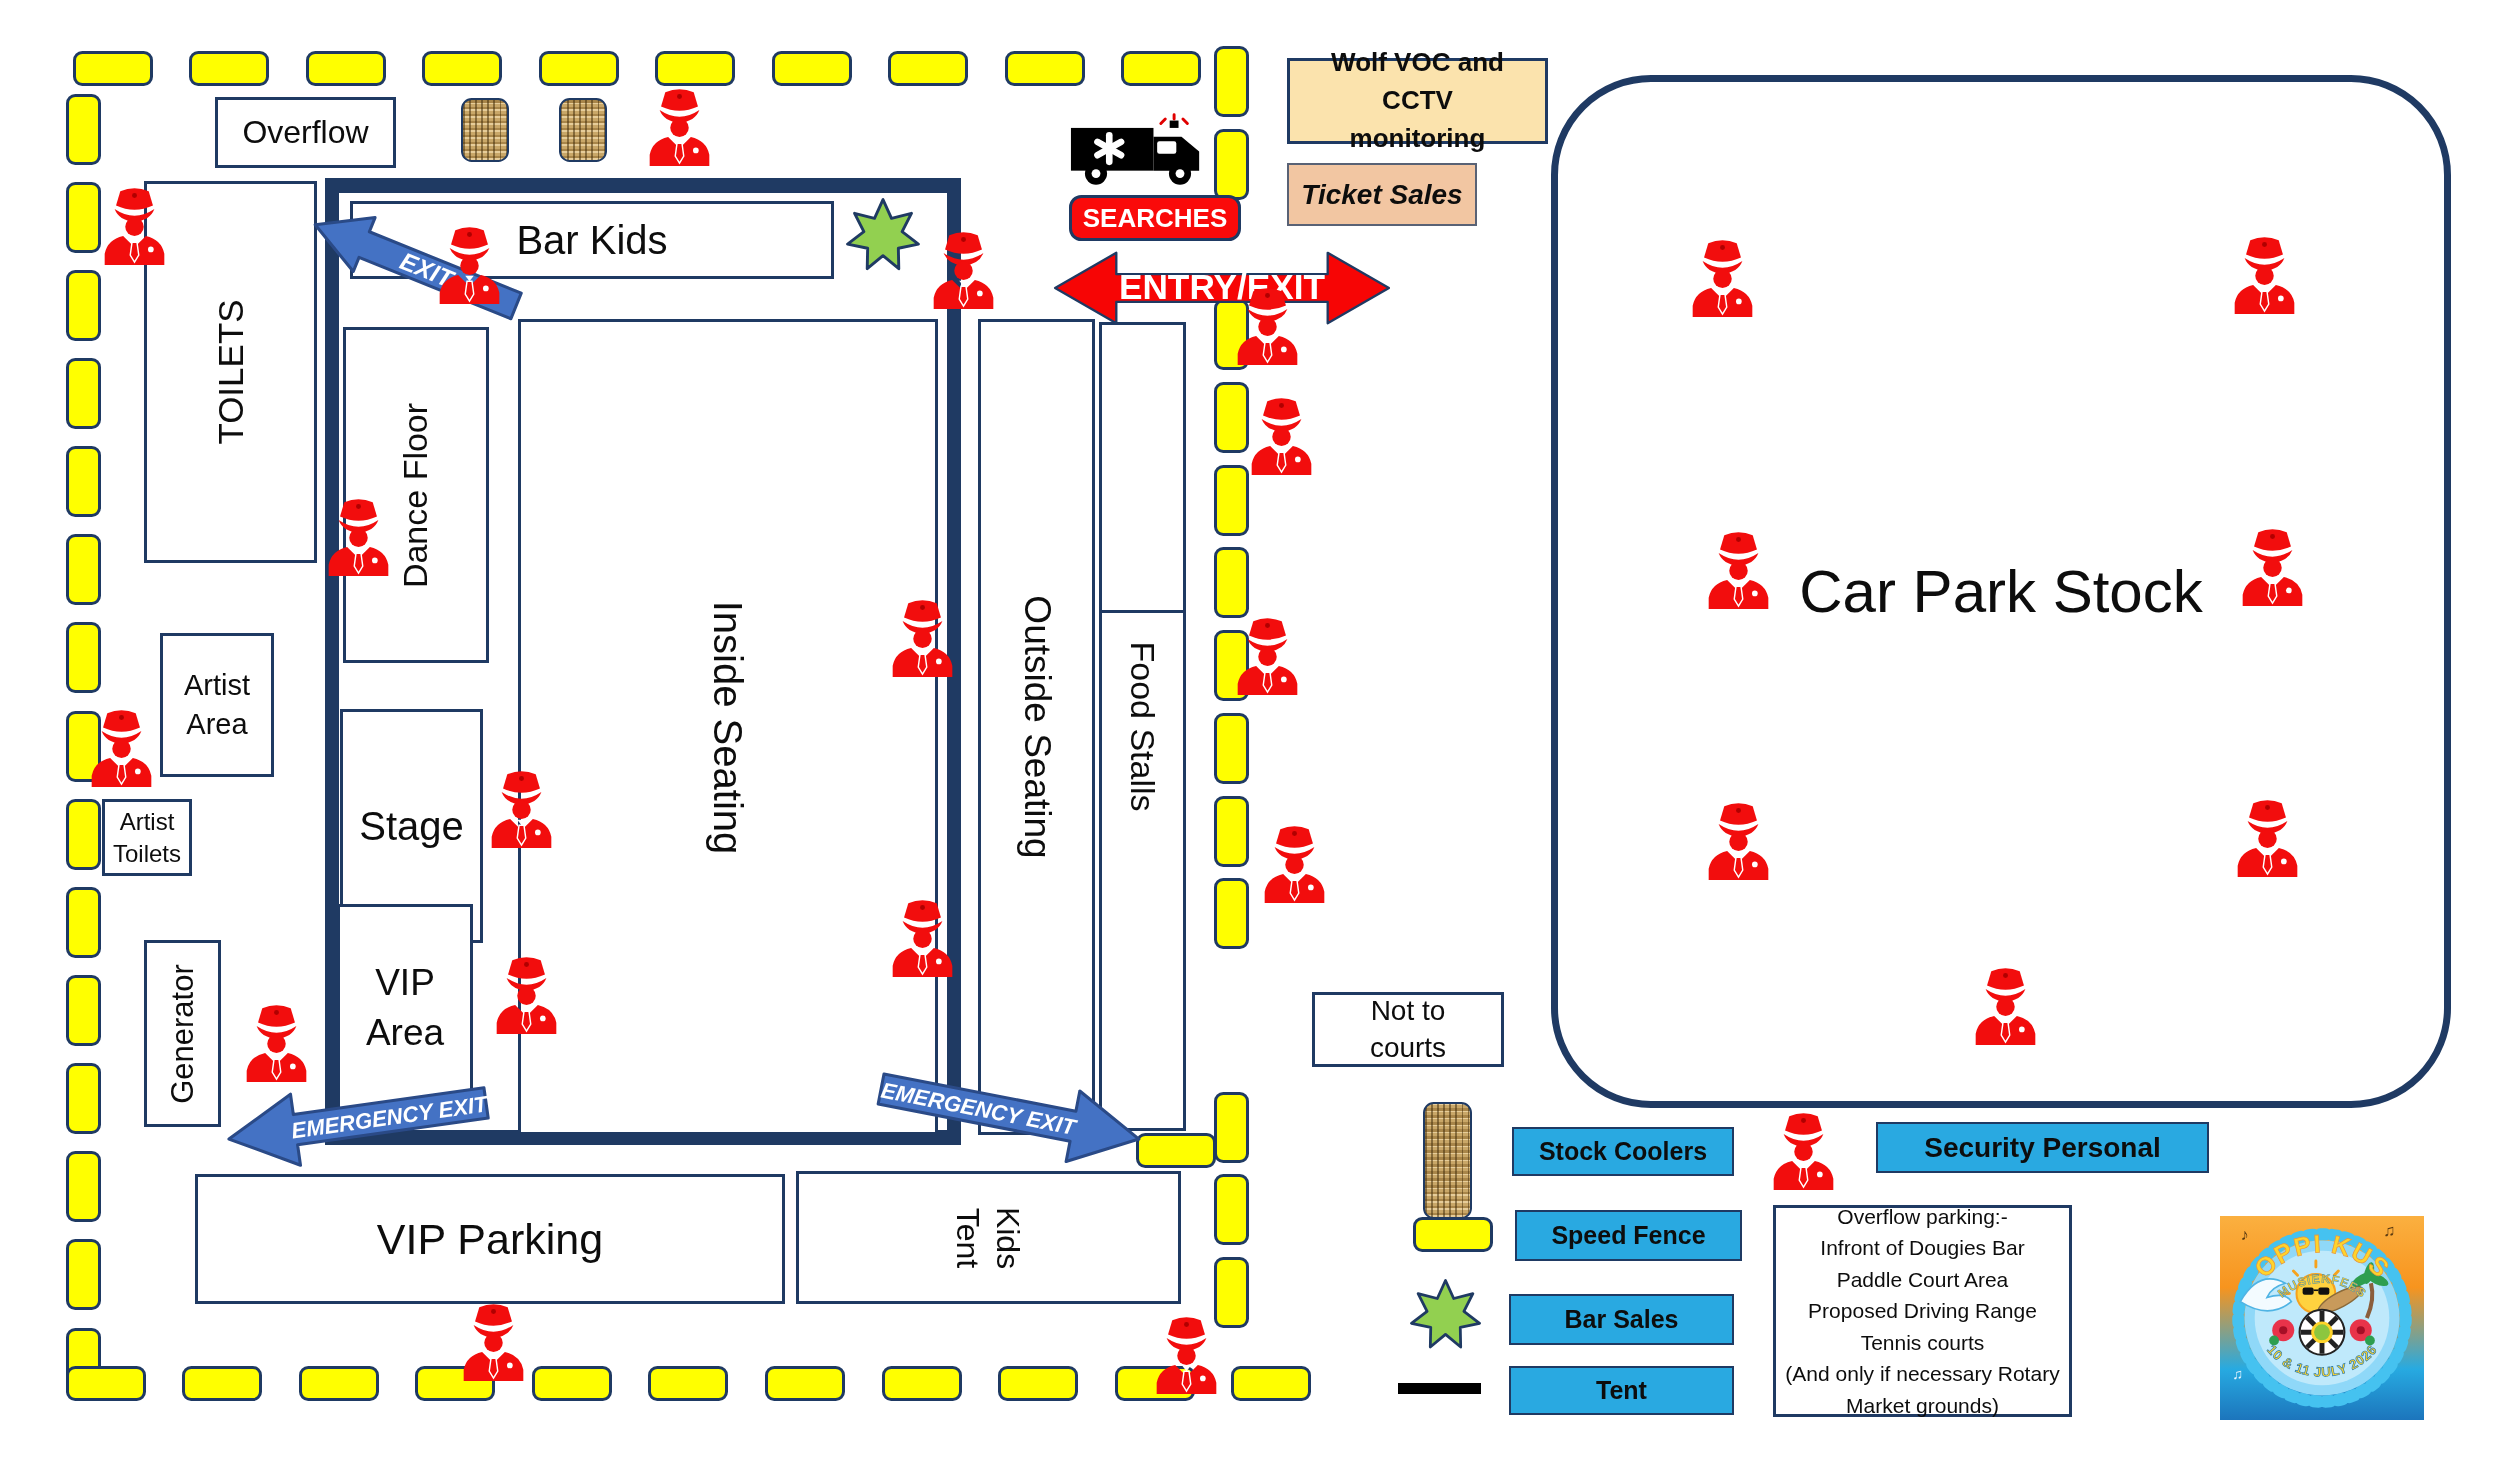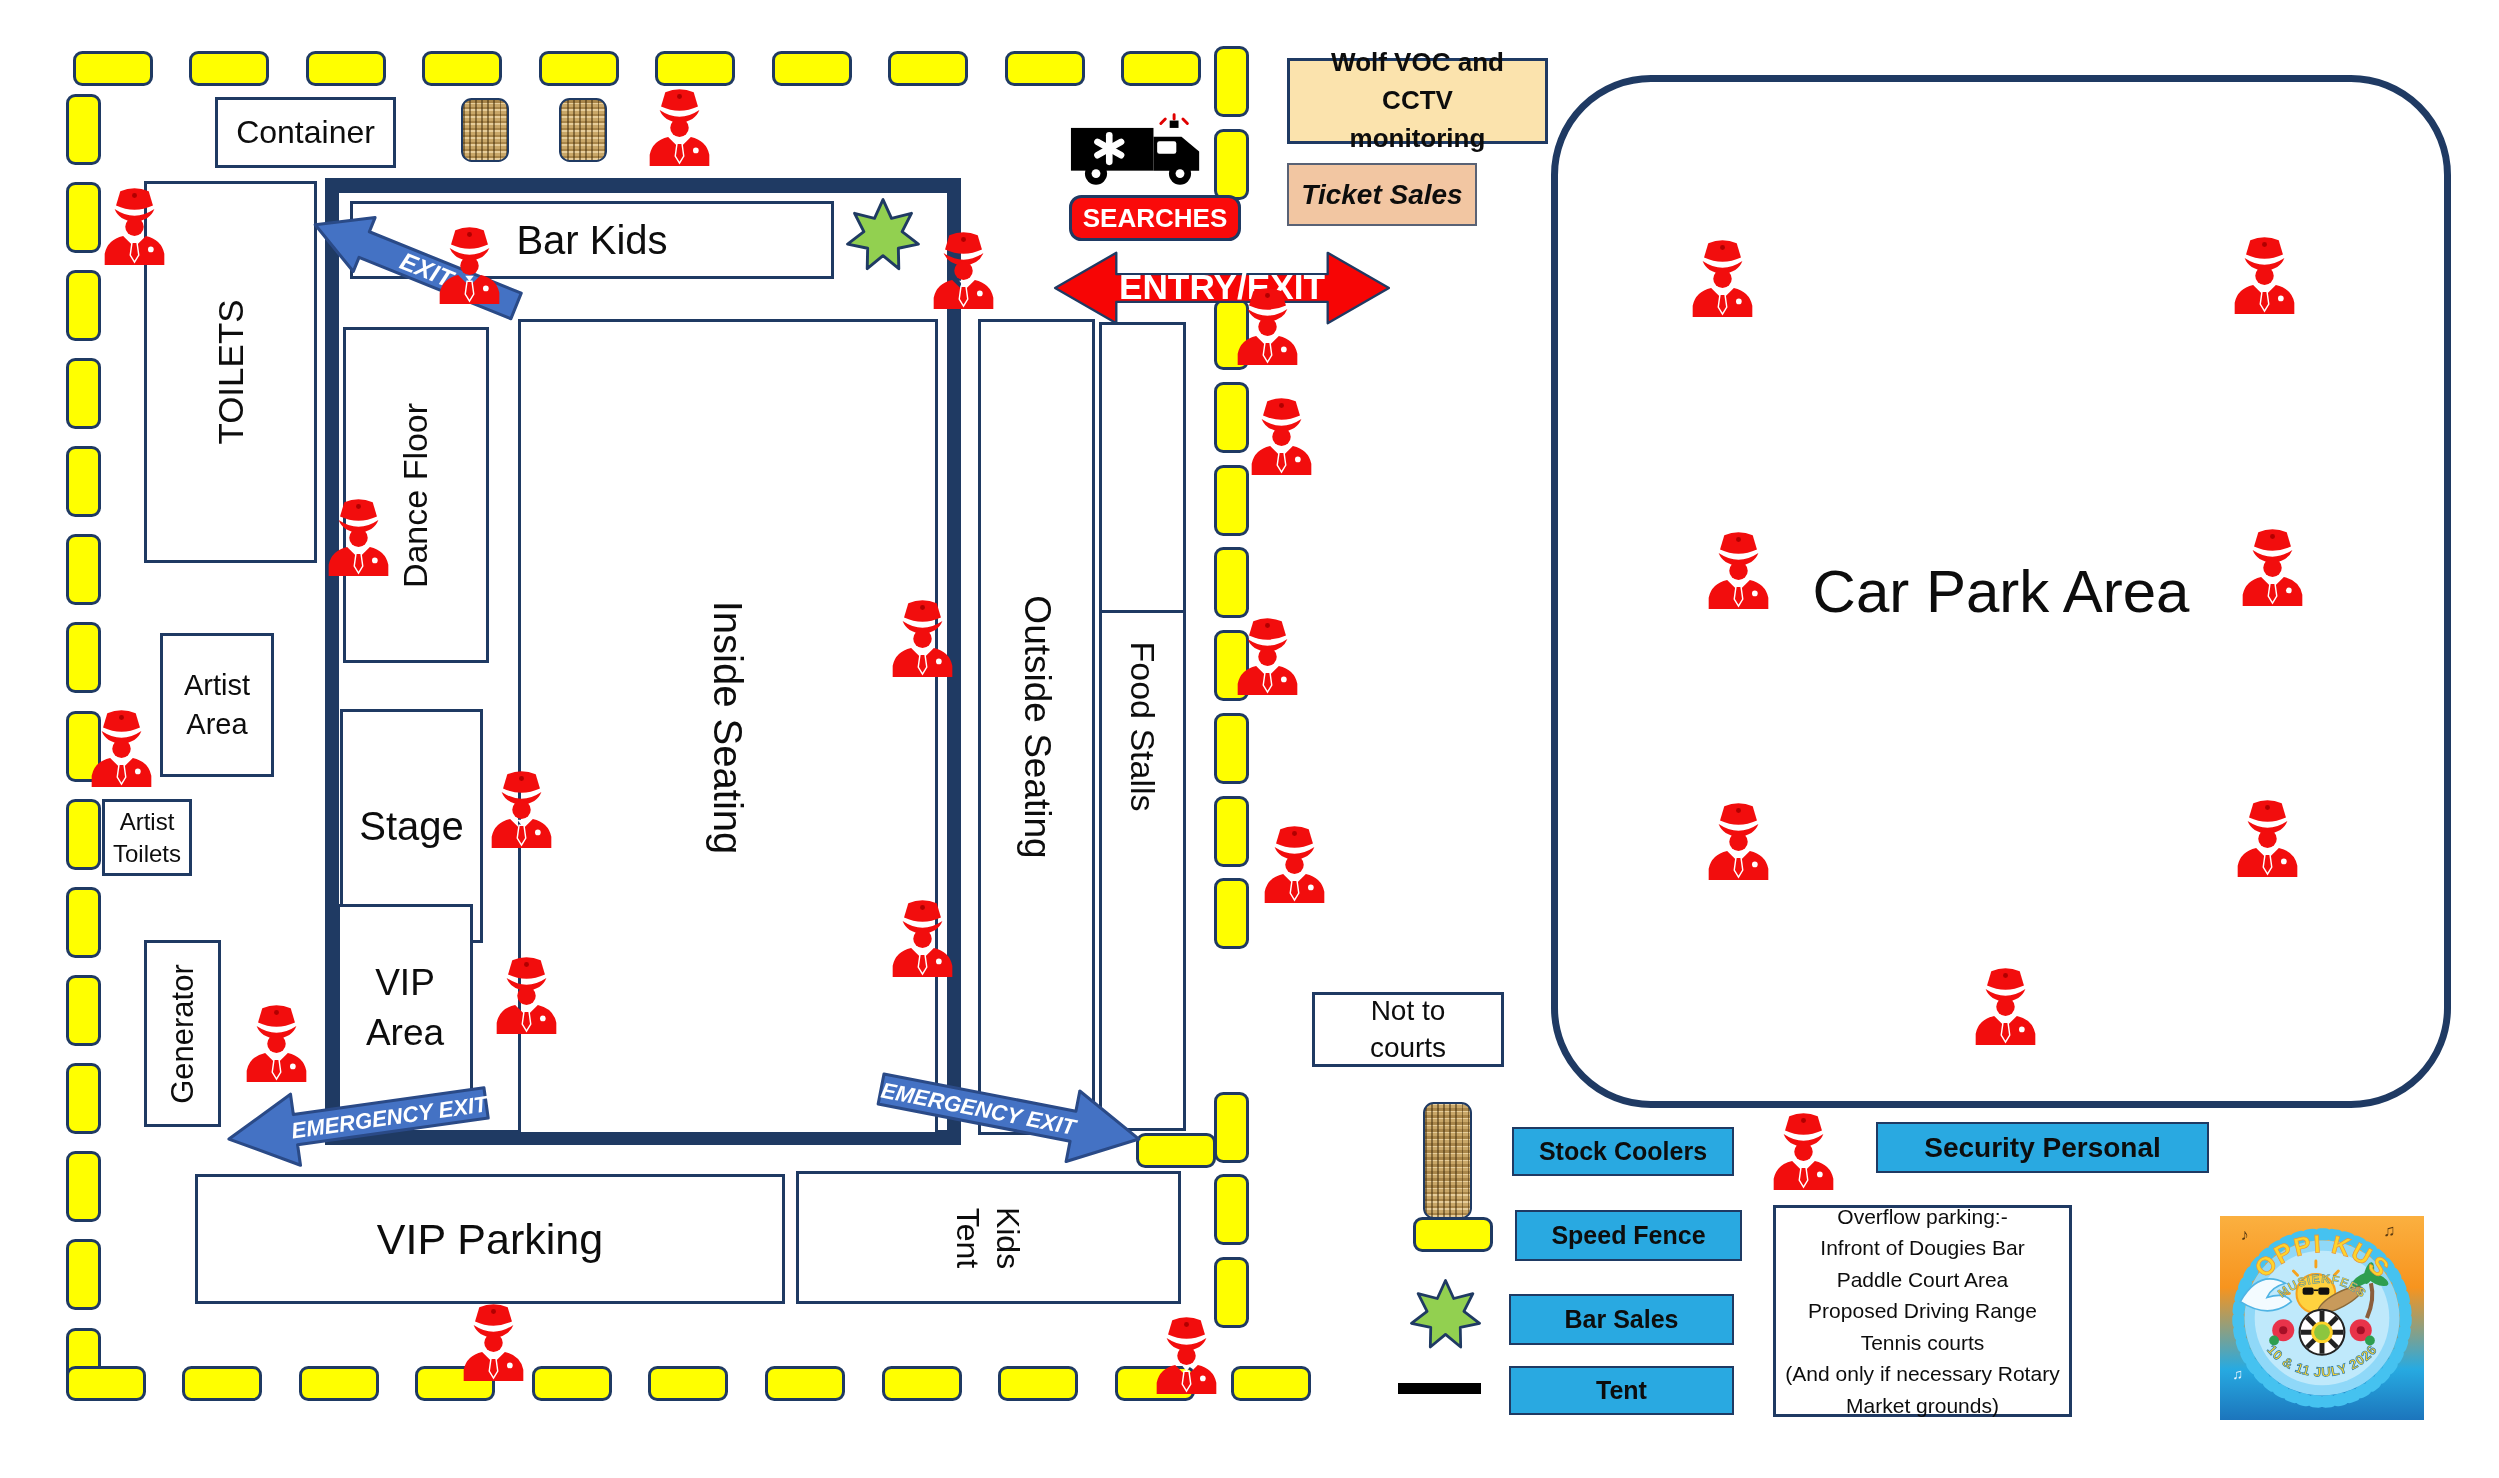--- a/index.html
+++ b/index.html
@@ -93,21 +93,21 @@
 <body>
 
 <div id="plan">
 
   <div class="wall" id="wall-top"></div>
   <div class="wall" id="wall-left"></div>
   <div class="wall" id="wall-right"></div>
   <div class="wall" id="wall-bottom"></div>
 
   <div class="box" id="container-box">
-    <span>Container</span>
+    <span>Overflow</span>
   </div>
 
   <div class="box" id="toilets-box">
     <span class="vtext rot-ccw">TOILETS</span>
   </div>
 
   <div class="box" id="bar-area-box">
     <span>Bar Kids</span>
   </div>
 
@@ -157,21 +157,21 @@
       <div>Kids</div>
       <div>Tent</div>
     </div>
   </div>
 
   <div class="box" id="not-to-scale-box">
     <span style="display:block;width:123px;">Not to courts</span>
   </div>
 
   <div class="box" id="car-park-box">
-    <span>Car Park Area</span>
+    <span>Car Park Stock</span>
   </div>
 
   <div class="box" id="wolf-voc-box">
     <span>Wolf VOC and CCTV monitoring</span>
   </div>
 
   <div class="box" id="ticket-sales-box">
     <span>Ticket Sales</span>
   </div>
 

